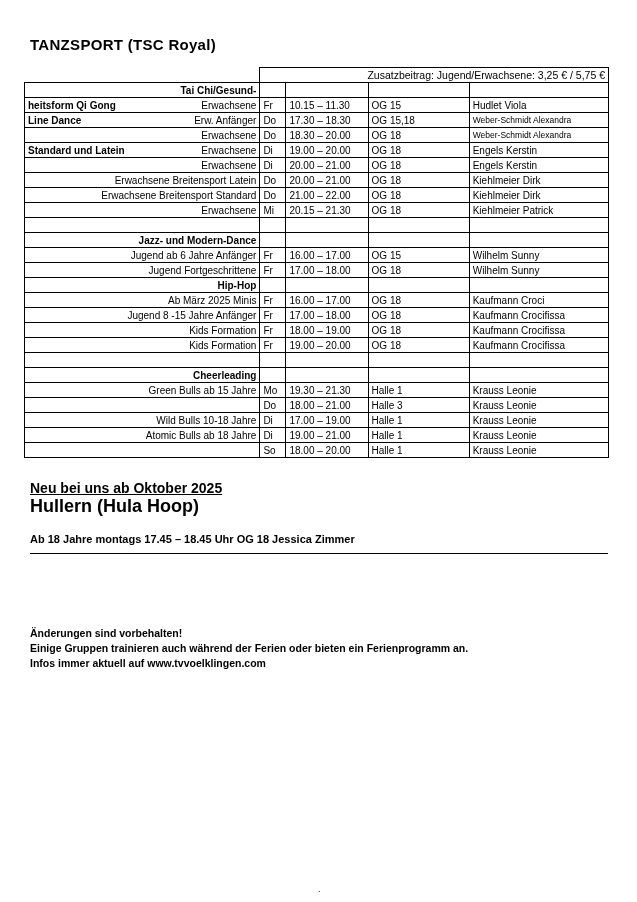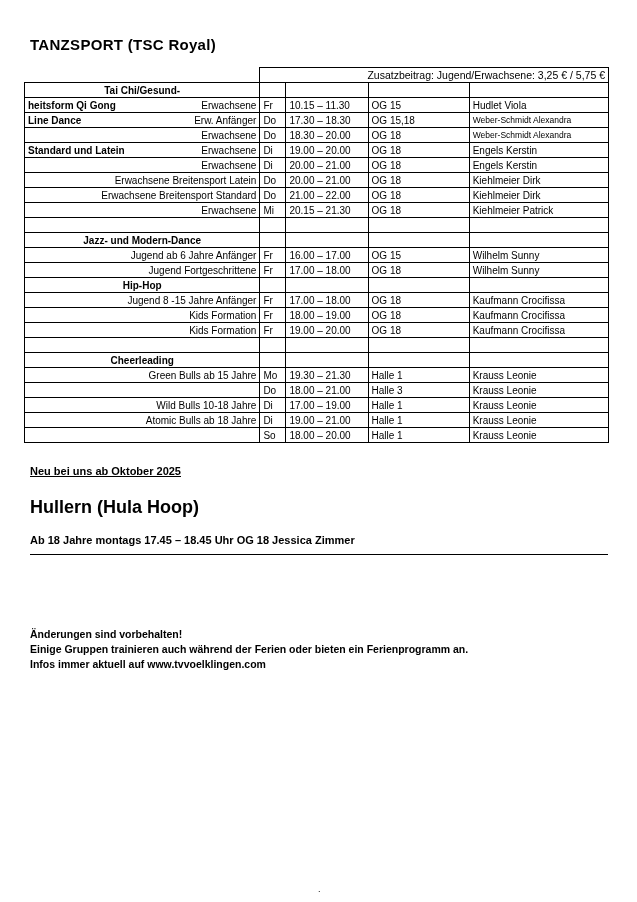--- a/index.html
+++ b/index.html
@@ -50,44 +50,44 @@
     overflow: hidden;
     white-space: nowrap;
   }
   .col-name   { width: 235px; }
   .col-day    { width: 26px; }
   .col-time   { width: 82px; }
   .col-room   { width: 101px; }
   .col-person { width: 139px; }
   .grp-head {
     font-weight: bold;
-    text-align: center;
+    text-align: right;
   }
   .sub-right {
     text-align: right;
   }
   .zusatz {
     font-size: 10.5px;
     text-align: right;
     padding-left: 4px !important;
   }
   .small-person {
     font-size: 8.5px;
   }
 
   .below {
     margin-top: 22px;
     margin-left: 6px;
     width: 578px;
   }
   .neu {
-    font-size: 11px;
+    font-size: 14px;
     font-weight: bold;
     text-decoration: underline;
-    margin-bottom: 20px;
+    margin-bottom: 0;
   }
   .hullern {
     font-size: 18px;
     font-weight: bold;
     margin-bottom: 16px;
   }
   .hullern-detail {
     font-size: 11px;
     font-weight: bold;
     margin-bottom: 8px;
@@ -242,20 +242,27 @@
         </tr>
 
         <tr>
           <td class="grp-head">Hip-Hop</td>
           <td></td>
           <td></td>
           <td></td>
           <td></td>
         </tr>
         <tr>
+          <td class="sub-right">Ab März 2025 Minis</td>
+          <td>Fr</td>
+          <td>16.00 – 17.00</td>
+          <td>OG 18</td>
+          <td>Kaufmann Croci</td>
+        </tr>
+        <tr>
           <td class="sub-right">Jugend 8 -15 Jahre Anfänger</td>
           <td>Fr</td>
           <td>17.00 – 18.00</td>
           <td>OG 18</td>
           <td>Kaufmann Crocifissa</td>
         </tr>
         <tr>
           <td class="sub-right">Kids Formation</td>
           <td>Fr</td>
           <td>18.00 – 19.00</td>

